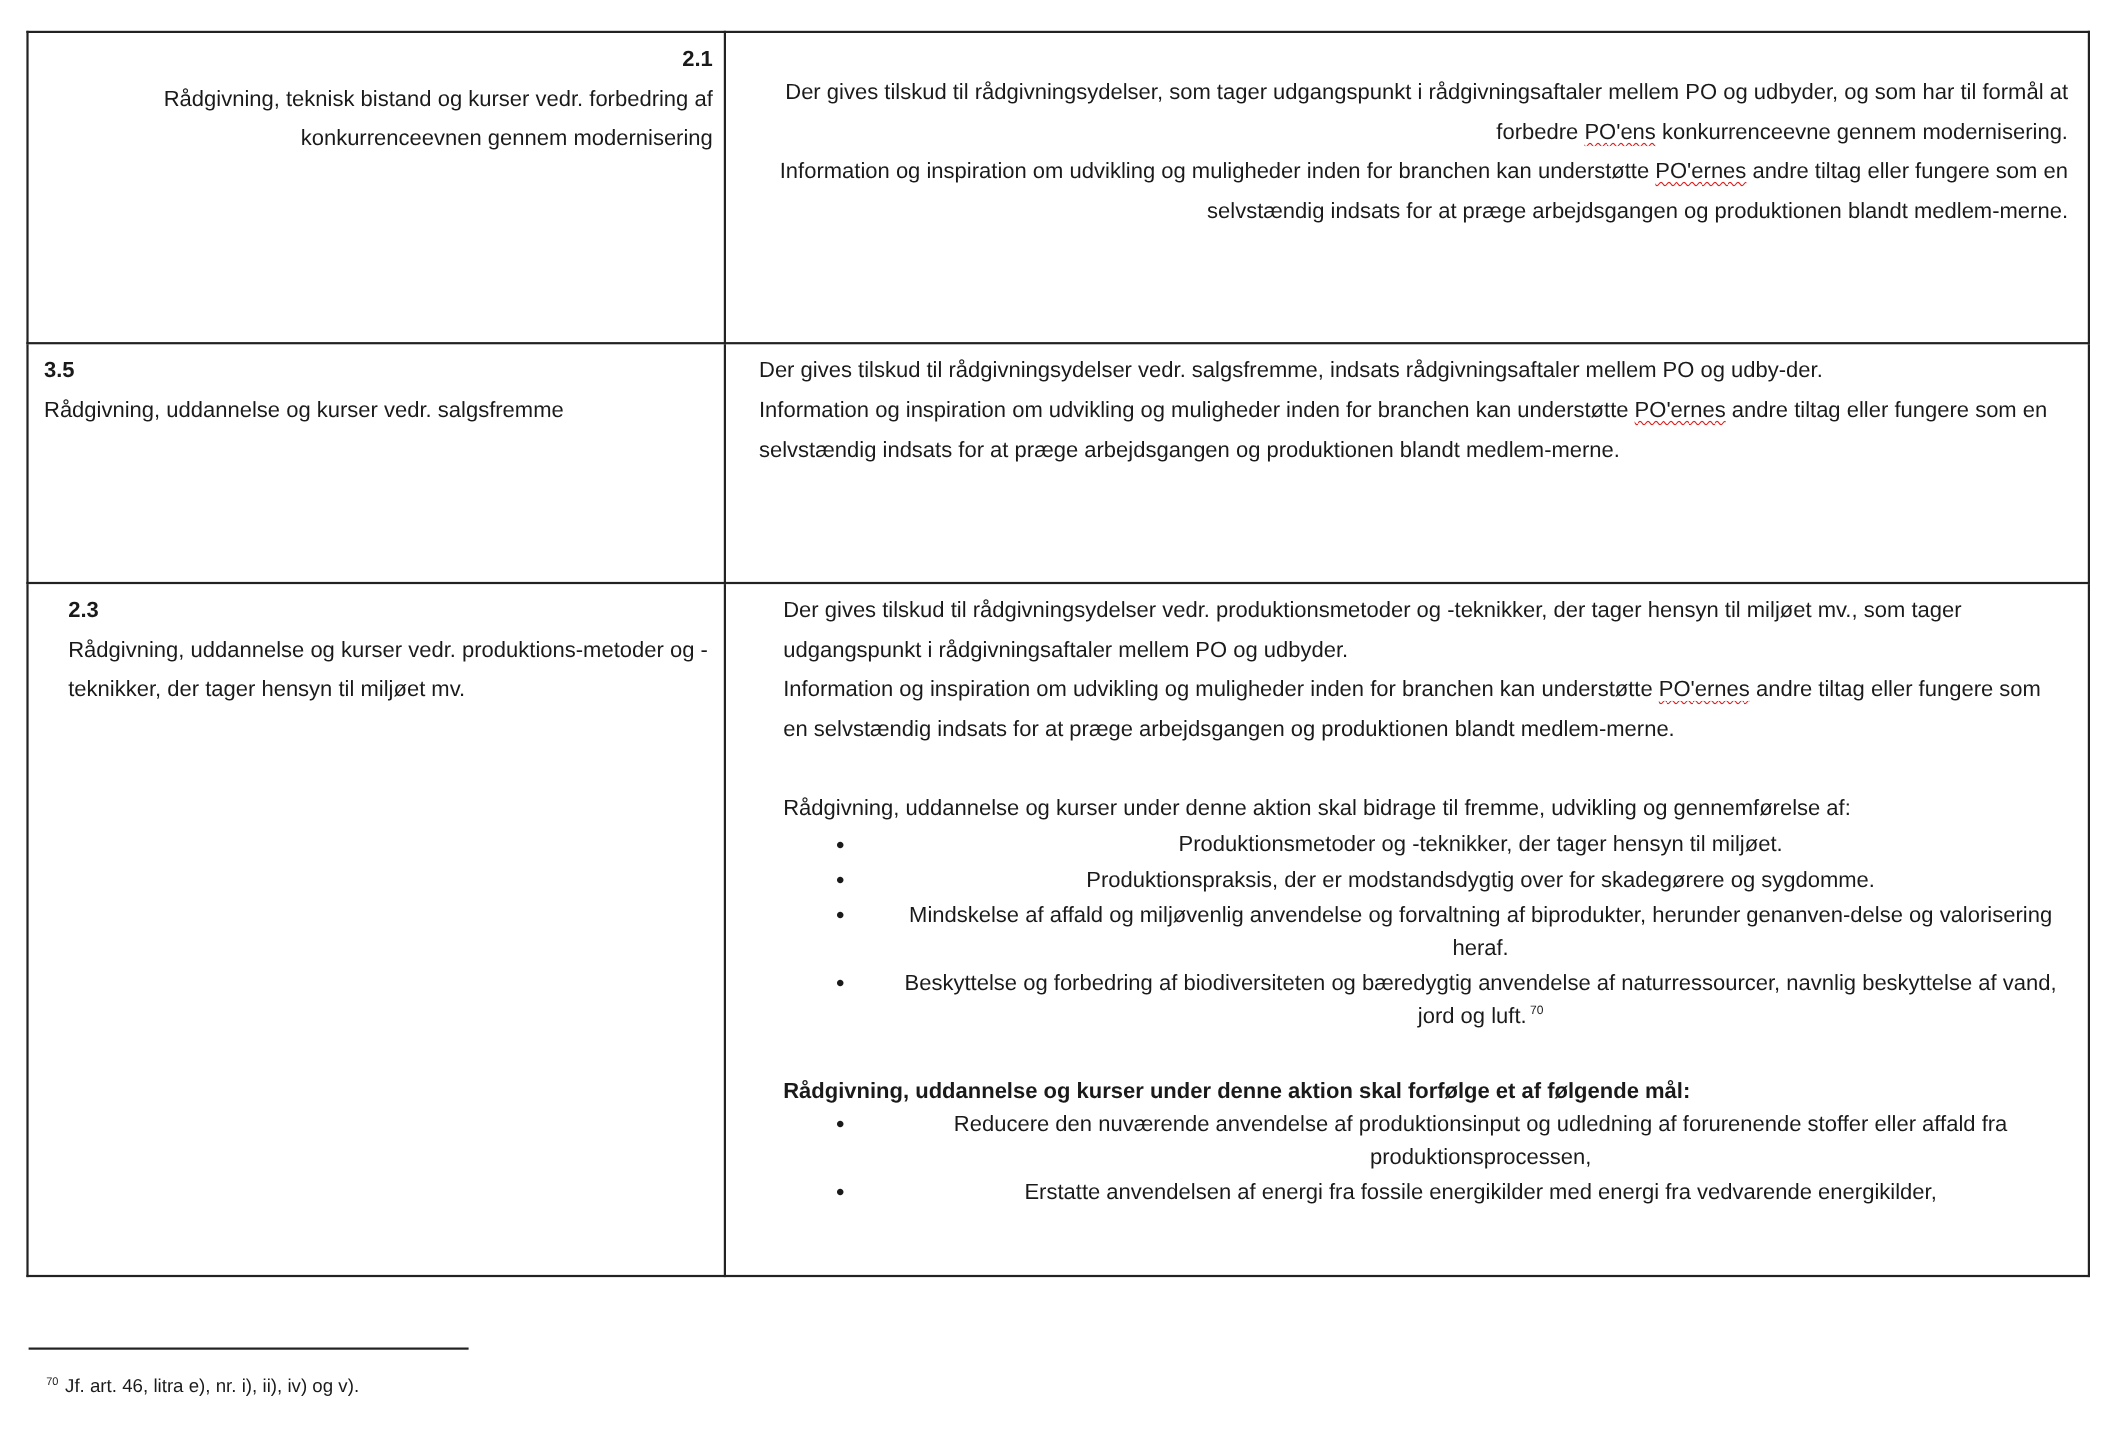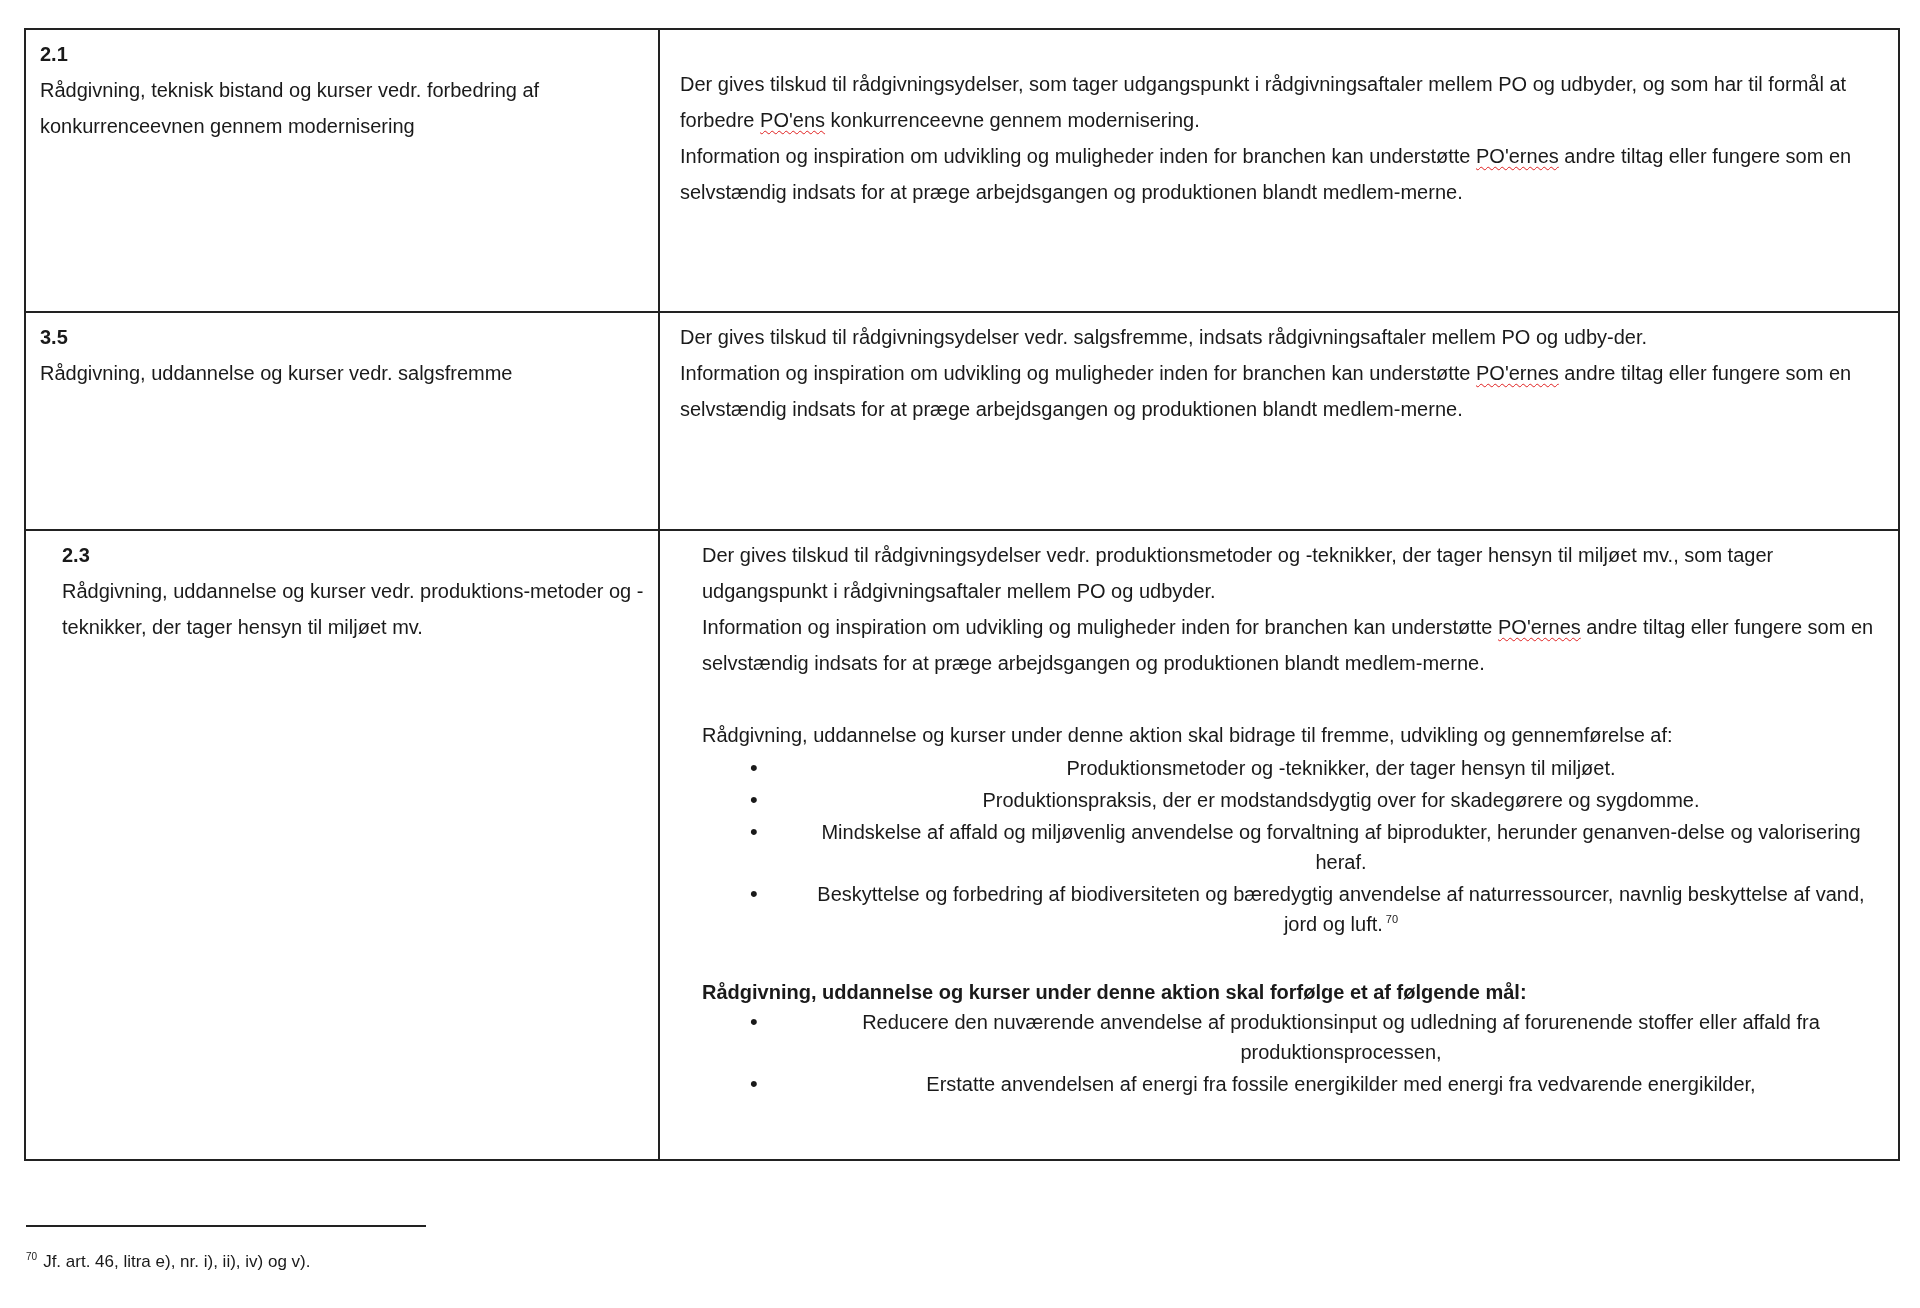--- a/index.html
+++ b/index.html
@@ -3,35 +3,35 @@
 <meta charset="utf-8">
 <style>
   html, body { margin: 0; padding: 0; background: #ffffff; }
   body { width: 1920px; height: 1308px; position: relative; overflow: hidden;
          font-family: "Liberation Sans", sans-serif; color: #1a1a1a; }
   .doc-table { position: absolute; left: 24px; top: 28px; width: 1876px;
                border-collapse: collapse; table-layout: fixed; }
   .doc-table td { border: 2.5px solid #222; vertical-align: top; padding: 0; }
   .col-left { width: 632px; }
   .cell-inner { padding: 6px 10px 0 14px; font-size: 20px; line-height: 36px; overflow: hidden; }
-  .cell-inner.right { padding-left: 20px; padding-right: 18px; }
-  .row1 .cell-inner { height: 245px; }
+  .cell-inner.right { padding-left: 30px; padding-right: 18px; }
+  .row1 .cell-inner { height: 245px; text-align: right; }
   .row2 .cell-inner { height: 210px; }
   .row3 .cell-inner { height: 622px; margin-left: 22px; }
   .row1 .right { padding-top: 36px; }
   .num { font-weight: bold; display: block; }
   .p { margin: 0; }
   .spell { text-decoration: underline wavy #e02020; text-decoration-thickness: 1px; text-underline-offset: 3px; }
   .gap { height: 36px; }
   ul.bullets { margin: 0; padding: 0 0 0 100px; list-style: none; text-align: center; }
   ul.bullets li { position: relative; line-height: 30px; margin: 0 0 2px 0; }
   ul.bullets li::before { content: "\2022"; position: absolute; left: -52px; top: 0; font-size: 22px; }
   sup.fn { font-size: 11px; vertical-align: super; line-height: 0; margin-left: 3px; }
   .fn-rule { position: absolute; left: 26px; top: 1225px; width: 400px; height: 0; border-top: 2px solid #222; }
-  .fn-text { position: absolute; left: 26px; top: 1245px; font-size: 17px; line-height: 24px; }
+  .fn-text { position: absolute; left: 42px; top: 1245px; font-size: 17px; line-height: 24px; }
   .fn-text sup { font-size: 10px; vertical-align: super; margin-right: 6px; }
 </style>
 </head>
 <body>
 
 <table class="doc-table">
   <tbody>
       <tr class="row1">
     <td class="col-left">
       <div class="cell-inner">

